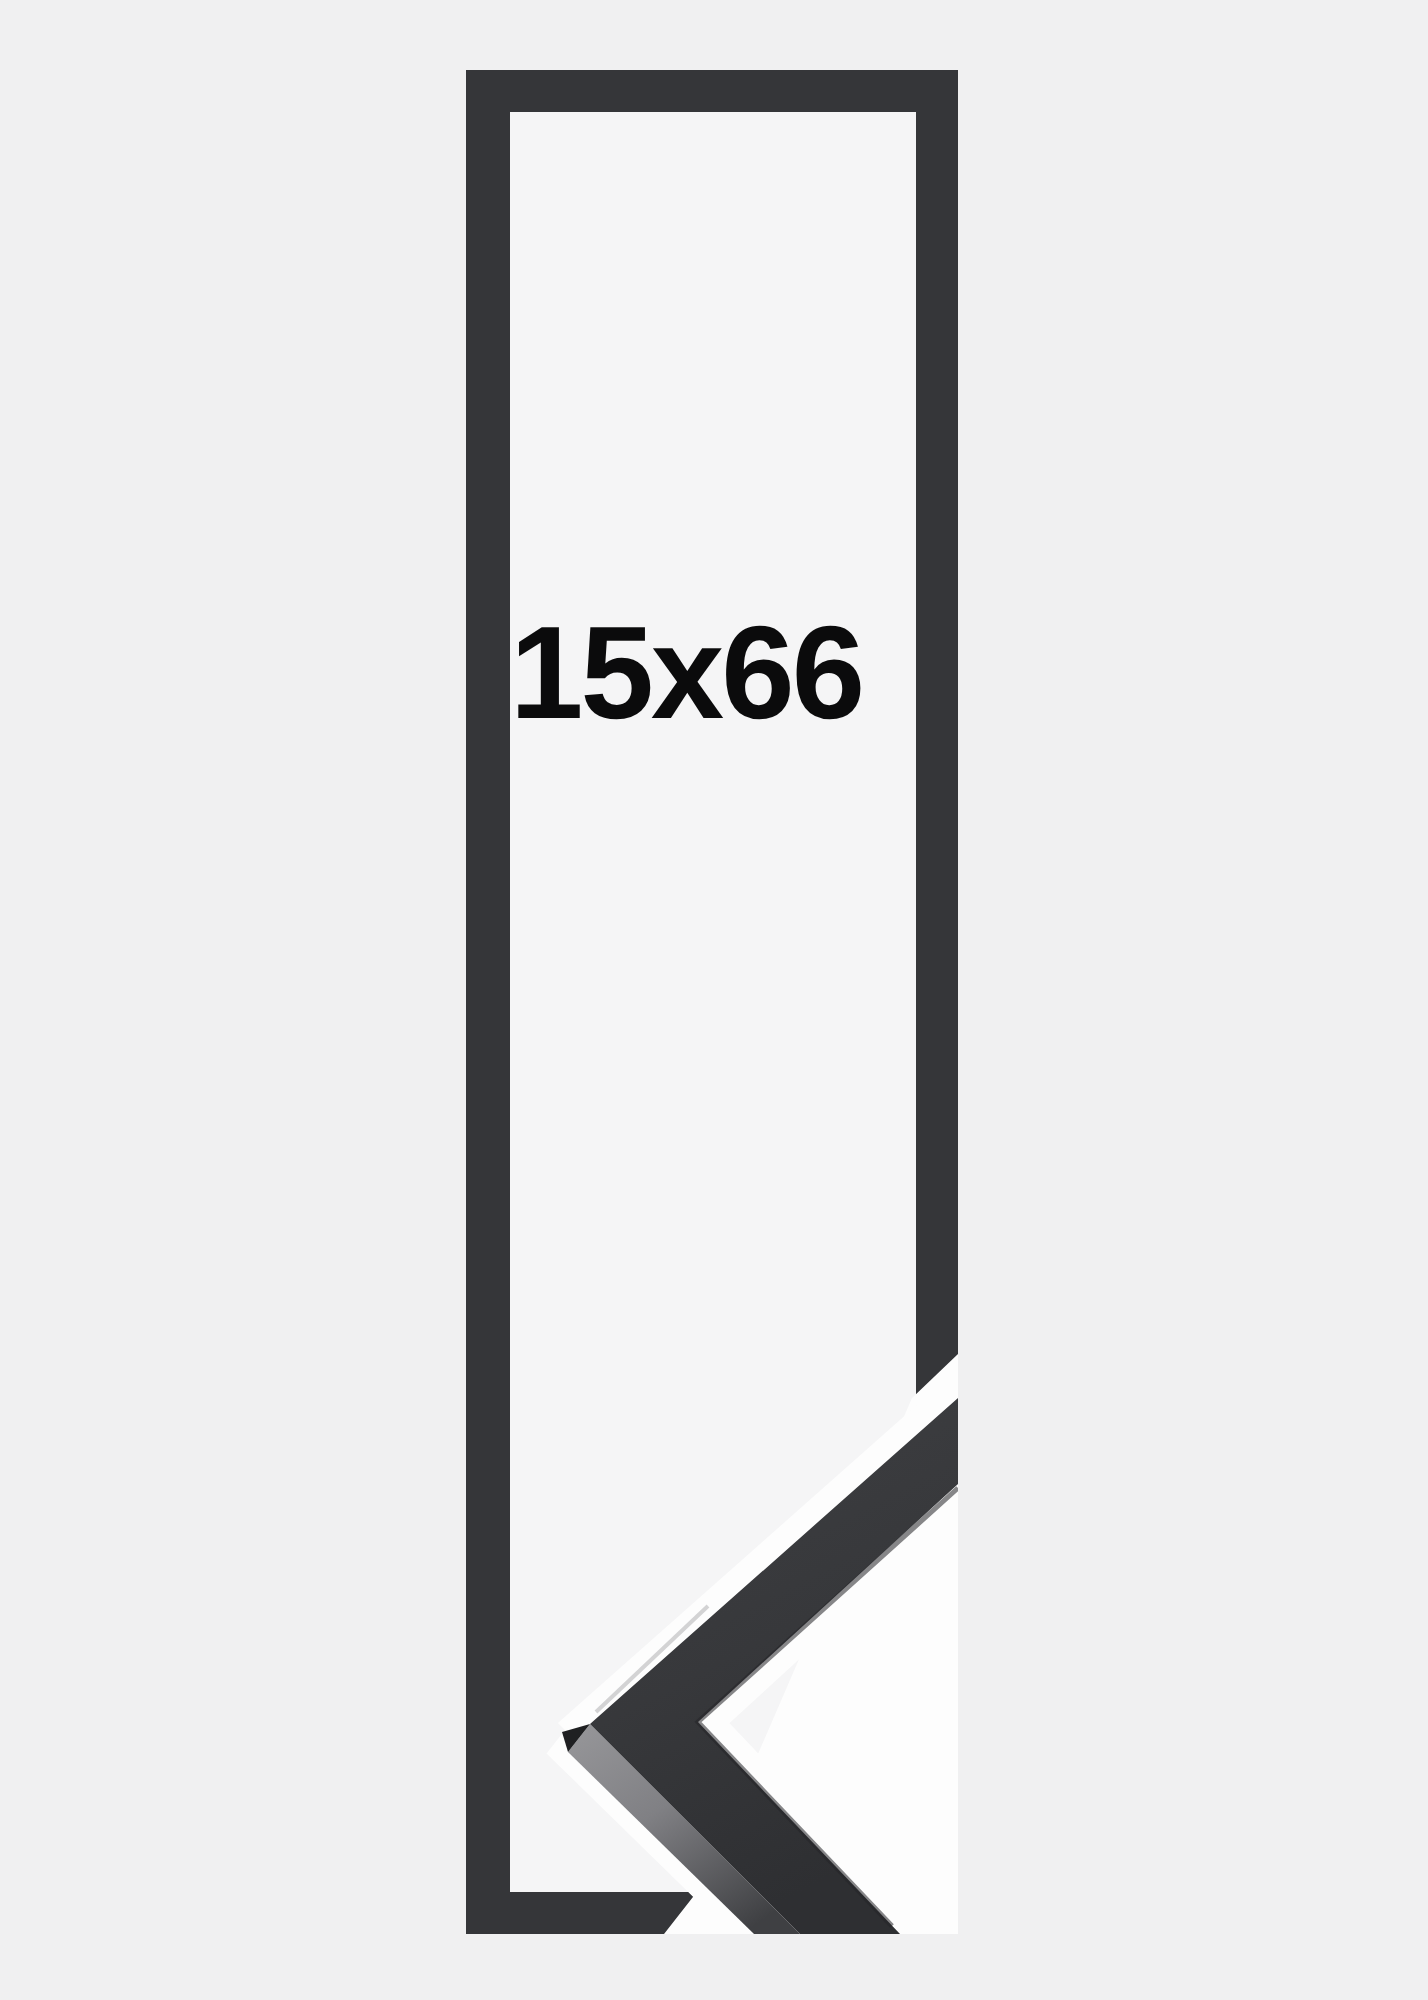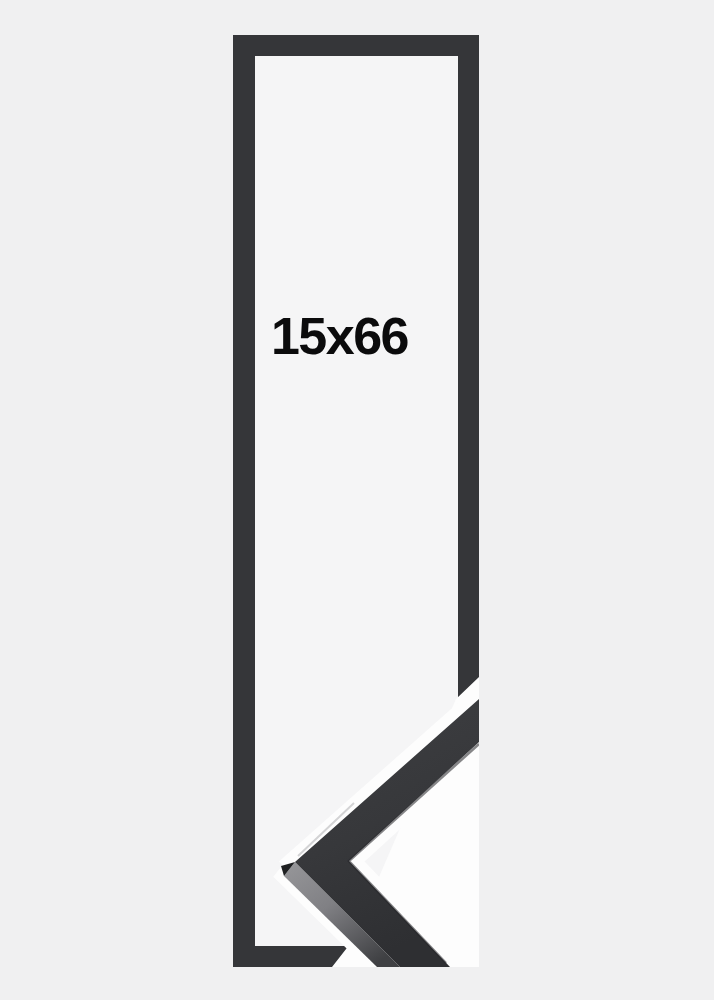--- a/index.html
+++ b/index.html
@@ -19,22 +19,21 @@
     top: 0;
     display: block;
   }
   .size-label {
     position: absolute;
     left: 255px;
     top: 303px;
     width: 169px;
     height: 66px;
     line-height: 66px;
-    text-align: center;
-    font-size: 52px;
+    font-size: 66px;
     font-weight: 700;
     letter-spacing: -1.5px;
     color: #0b0b0c;
     user-select: none;
     white-space: nowrap;
   }
 </style>
 </head>
 <body>
 

